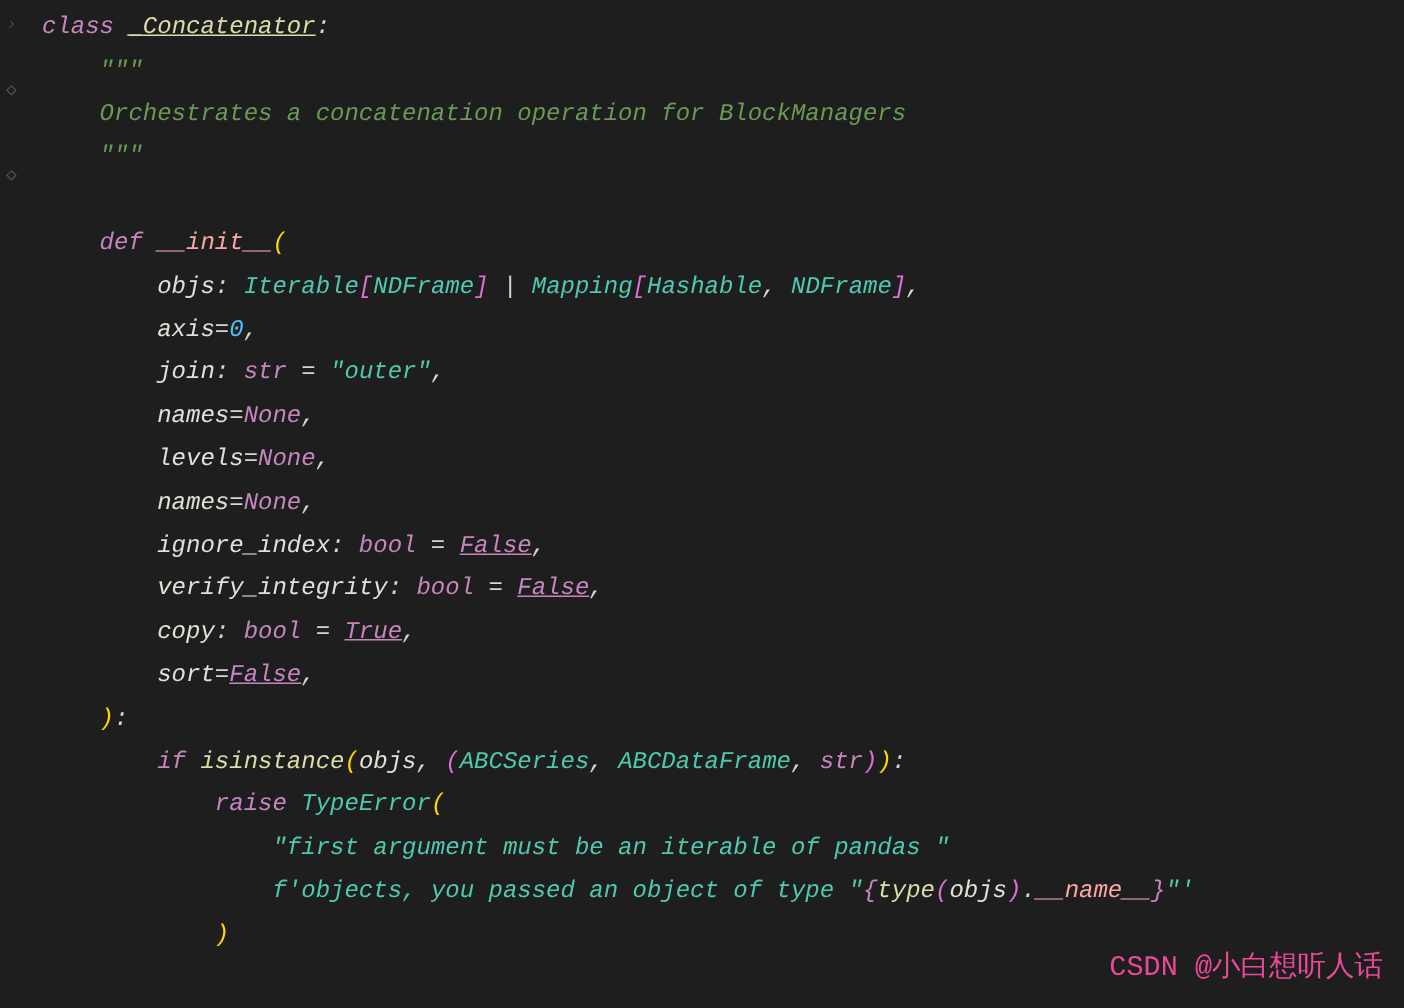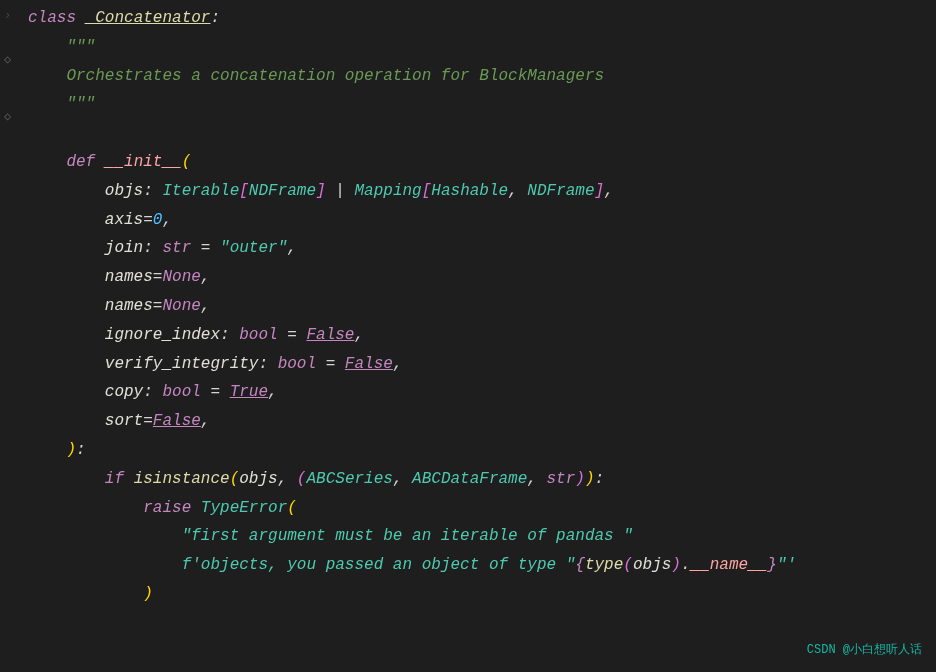--- a/index.html
+++ b/index.html
@@ -59,22 +59,22 @@
     .kw-if { color: #c586c0; }
     .kw-raise { color: #c586c0; }
     .builtin { color: #dcdcaa; font-style: italic; }
     .exc-type { color: #4ec9b0; font-style: italic; }
     .bracket1 { color: #ffd700; }
     .bracket2 { color: #da70d6; }
     .watermark {
       position: absolute;
       bottom: 10px;
       right: 14px;
-      color: #14b8a6;
-      font-size: 12px;
+      color: #ec4899;
+      font-size: 19px;
       font-style: normal;
     }
     .fstring-brace { color: #c586c0; }
   </style>
 </head>
 <body>
 
 <div class="gutter">
   <div class="gutter-icon" style="margin-top:4px;">›</div>
   <div class="gutter-icon" style="margin-top:18px;color:#555;">◇</div>
@@ -96,20 +96,21 @@
 
 
   <div class="line">        <span class="param">objs</span><span class="punctuation">: </span><span class="type-ann">Iterable</span><span class="bracket2">[</span><span class="type-ann">NDFrame</span><span class="bracket2">]</span> <span class="punctuation">|</span> <span class="type-ann">Mapping</span><span class="bracket2">[</span><span class="type-ann">Hashable</span><span class="punctuation">, </span><span class="type-ann">NDFrame</span><span class="bracket2">]</span><span class="punctuation">,</span></div>
 
   <div class="line">        <span class="param">axis</span><span class="punctuation">=</span><span class="number">0</span><span class="punctuation">,</span></div>
 
   <div class="line">        <span class="param">join</span><span class="punctuation">: </span><span class="type-prim">str</span><span class="punctuation"> = </span><span class="string">"outer"</span><span class="punctuation">,</span></div>
 
   <div class="line">        <span class="param">names</span><span class="punctuation">=</span><span class="kw-none">None</span><span class="punctuation">,</span></div>
 
+  <div class="line">        <span class="param">levels</span><span class="punctuation">=</span><span class="kw-none">None</span><span class="punctuation">,</span></div>
 
   <div class="line">        <span class="param">names</span><span class="punctuation">=</span><span class="kw-none">None</span><span class="punctuation">,</span></div>
 
   <div class="line">        <span class="param">ignore_index</span><span class="punctuation">: </span><span class="type-prim">bool</span><span class="punctuation"> = </span><span class="kw-bool">False</span><span class="punctuation">,</span></div>
 
   <div class="line">        <span class="param">verify_integrity</span><span class="punctuation">: </span><span class="type-prim">bool</span><span class="punctuation"> = </span><span class="kw-bool">False</span><span class="punctuation">,</span></div>
 
   <div class="line">        <span class="param">copy</span><span class="punctuation">: </span><span class="type-prim">bool</span><span class="punctuation"> = </span><span class="kw-bool">True</span><span class="punctuation">,</span></div>
 
   <div class="line">        <span class="param">sort</span><span class="punctuation">=</span><span class="kw-bool">False</span><span class="punctuation">,</span></div>

